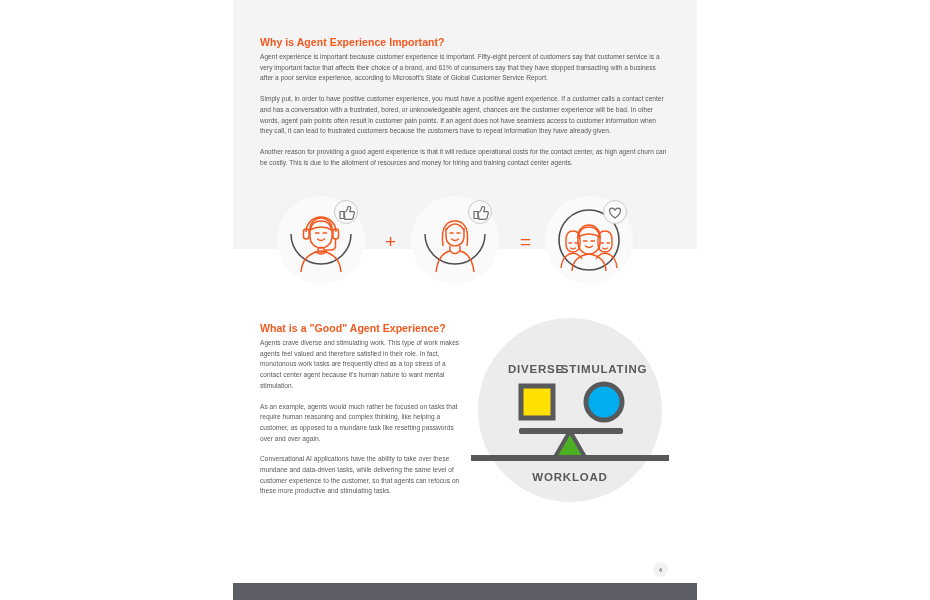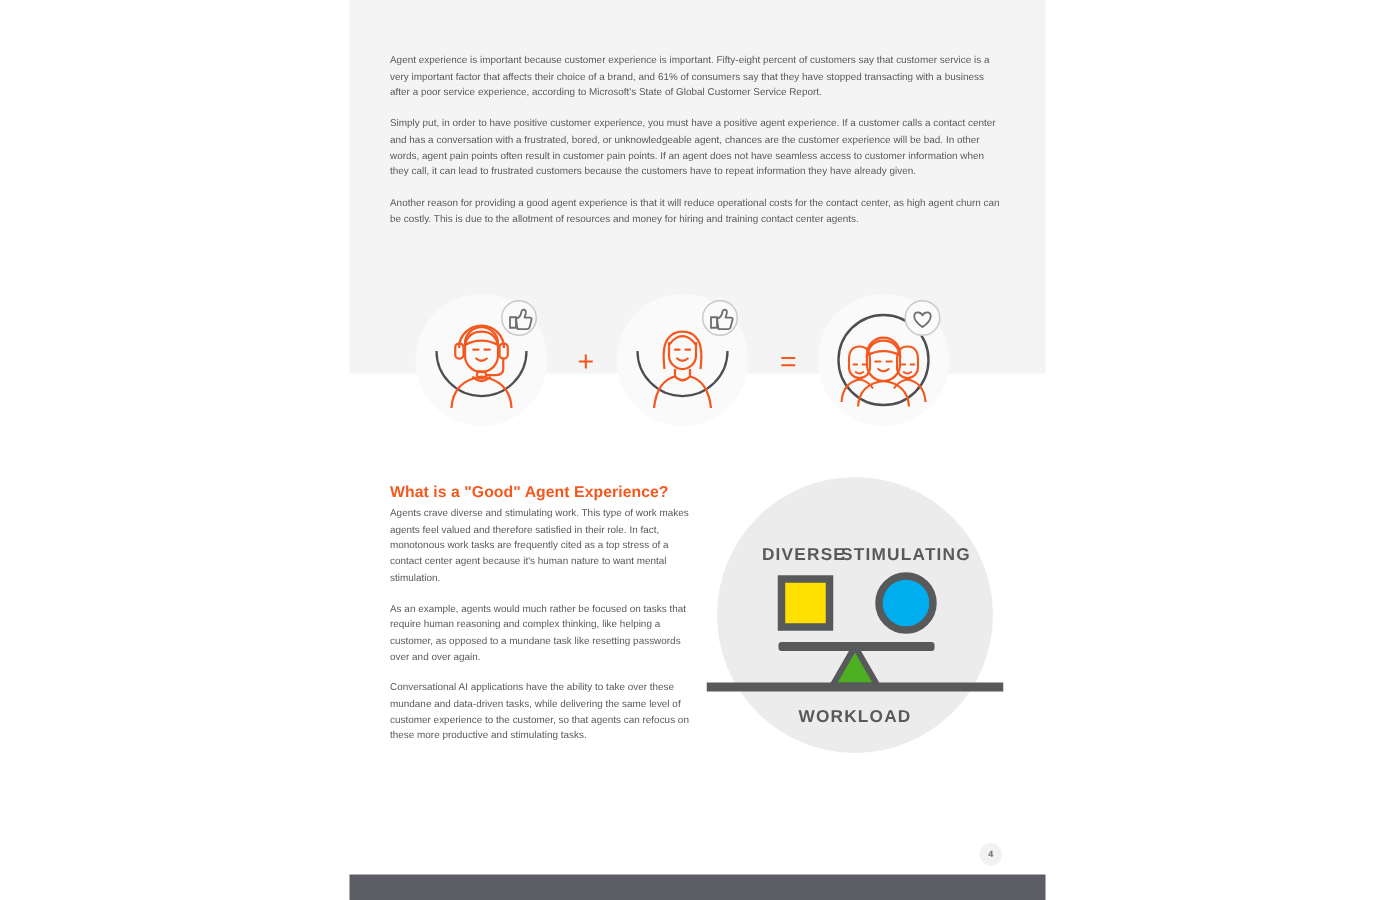--- a/index.html
+++ b/index.html
@@ -142,20 +142,21 @@
   }
 </style>
 </head>
 <body>
 
 <div id="page-sheet">
 
   <div id="top-band"></div>
 
   <div id="sec1">
+    <h2 class="sec-heading">Why is Agent Experience Important?</h2>
     <p class="body-p">Agent experience is important because customer experience is important. Fifty-eight percent of customers say that customer service is a very important factor that affects their choice of a brand, and 61% of consumers say that they have stopped transacting with a business after a poor service experience, according to Microsoft's State of Global Customer Service Report.</p>
     <p class="body-p">Simply put, in order to have positive customer experience, you must have a positive agent experience. If a customer calls a contact center and has a conversation with a frustrated, bored,  or unknowledgeable agent, chances are the customer experience will be bad. In other words, agent pain points often result in customer pain points. If an agent does not have seamless access to customer information when they call, it can lead to frustrated customers because the customers have to repeat information they have already given.</p>
     <p class="body-p">Another reason for providing a good agent experience is that it will reduce operational costs for the contact center, as high agent churn can be costly. This is due to the allotment of resources and money for hiring and training contact center agents.</p>
   </div>
 
   <div id="avatar-row">
 
     <div class="halo h1"></div>
     <div class="halo h2"></div>
     <div class="halo h3"></div>

